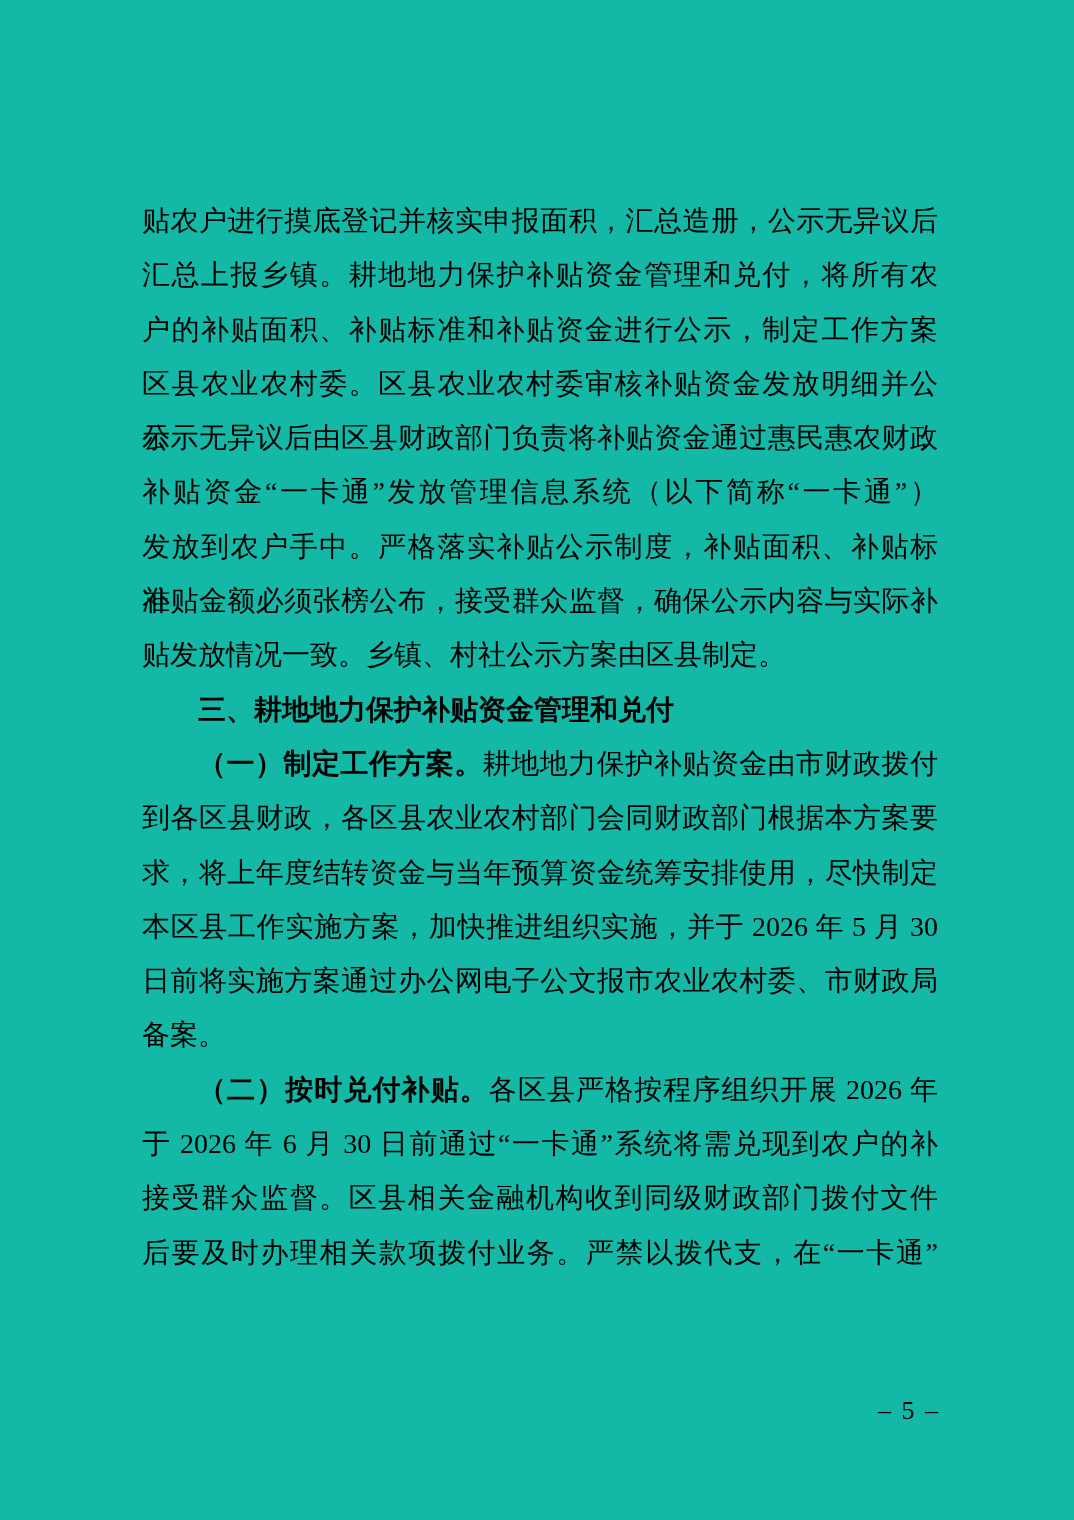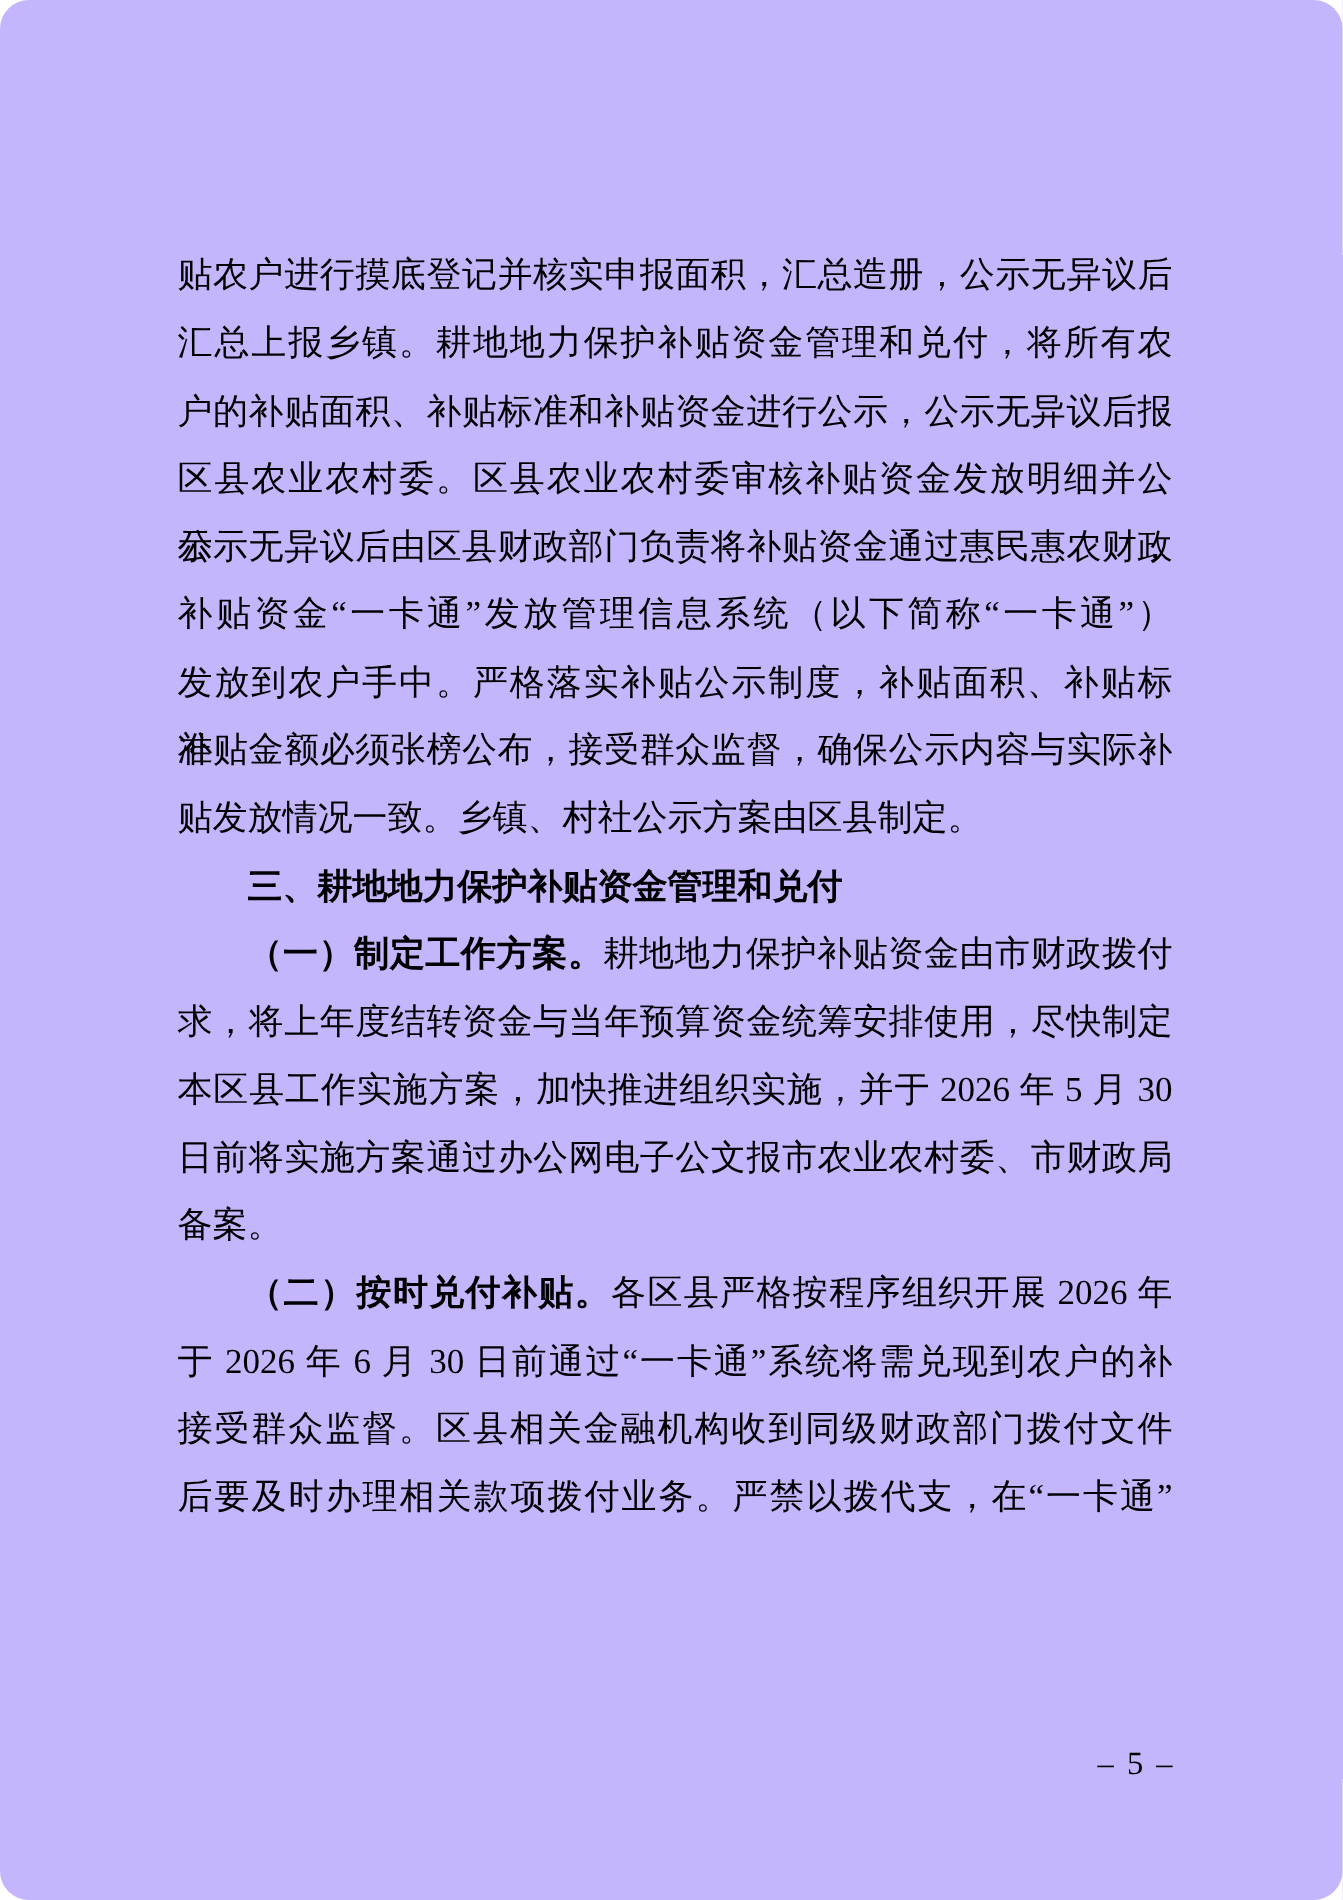--- a/index.html
+++ b/index.html
@@ -11,22 +11,21 @@
     position: relative;
     width: 1074px;
     height: 1520px;
     font-family: "Liberation Serif", "DejaVu Serif", serif;
     color: #000000;
     overflow: hidden;
   }
   .page {
     position: absolute;
     inset: 0;
-    background: #c4b5fd;
-    border-radius: 23px;
+    background: #14b8a6;
   }
   .text-block {
     position: absolute;
     left: 142px;
     top: 194px;
     width: 796px;
   }
   .line {
     font-size: 28px;
     line-height: 54.3px;
@@ -70,31 +69,32 @@
 </style>
 </head>
 <body>
 
 <div class="page">
 
   <div class="text-block">
 
     <div class="line j">贴农户进行摸底登记并核实申报面积，汇总造册，公示无异议后</div>
     <div class="line j">汇总上报乡镇。耕地地力保护补贴资金管理和兑付，将所有农</div>
-    <div class="line j">户的补贴面积、补贴标准和补贴资金进行公示，公示无异议后报</div>
+    <div class="line j">户的补贴面积、补贴标准和补贴资金进行公示，制定工作方案</div>
     <div class="line j">区县农业农村委。区县农业农村委审核补贴资金发放明细并公示，</div>
     <div class="line j">公示无异议后由区县财政部门负责将补贴资金通过惠民惠农财政</div>
     <div class="line j">补贴资金“一卡通”发放管理信息系统（以下简称“一卡通”）</div>
     <div class="line j">发放到农户手中。严格落实补贴公示制度，补贴面积、补贴标准、</div>
     <div class="line j">补贴金额必须张榜公布，接受群众监督，确保公示内容与实际补</div>
     <div class="line e">贴发放情况一致。乡镇、村社公示方案由区县制定。</div>
 
     <div class="line h indent">三、耕地地力保护补贴资金管理和兑付</div>
 
     <div class="line j indent"><span class="lead">（一）制定工作方案。</span><span>耕地地力保护补贴资金由市财政拨付</span></div>
+    <div class="line j">到各区县财政，各区县农业农村部门会同财政部门根据本方案要</div>
     <div class="line j">求，将上年度结转资金与当年预算资金统筹安排使用，尽快制定</div>
     <div class="line j">本区县工作实施方案，加快推进组织实施，并于 2026 年 5 月 30</div>
     <div class="line j">日前将实施方案通过办公网电子公文报市农业农村委、市财政局</div>
     <div class="line e">备案。</div>
 
     <div class="line j indent"><span class="lead">（二）按时兑付补贴。</span><span>各区县严格按程序组织开展 2026 年</span></div>
     <div class="line j">于 2026 年 6 月 30 日前通过“一卡通”系统将需兑现到农户的补</div>
     <div class="line j">接受群众监督。区县相关金融机构收到同级财政部门拨付文件</div>
     <div class="line j">后要及时办理相关款项拨付业务。严禁以拨代支，在“一卡通”</div>
 

